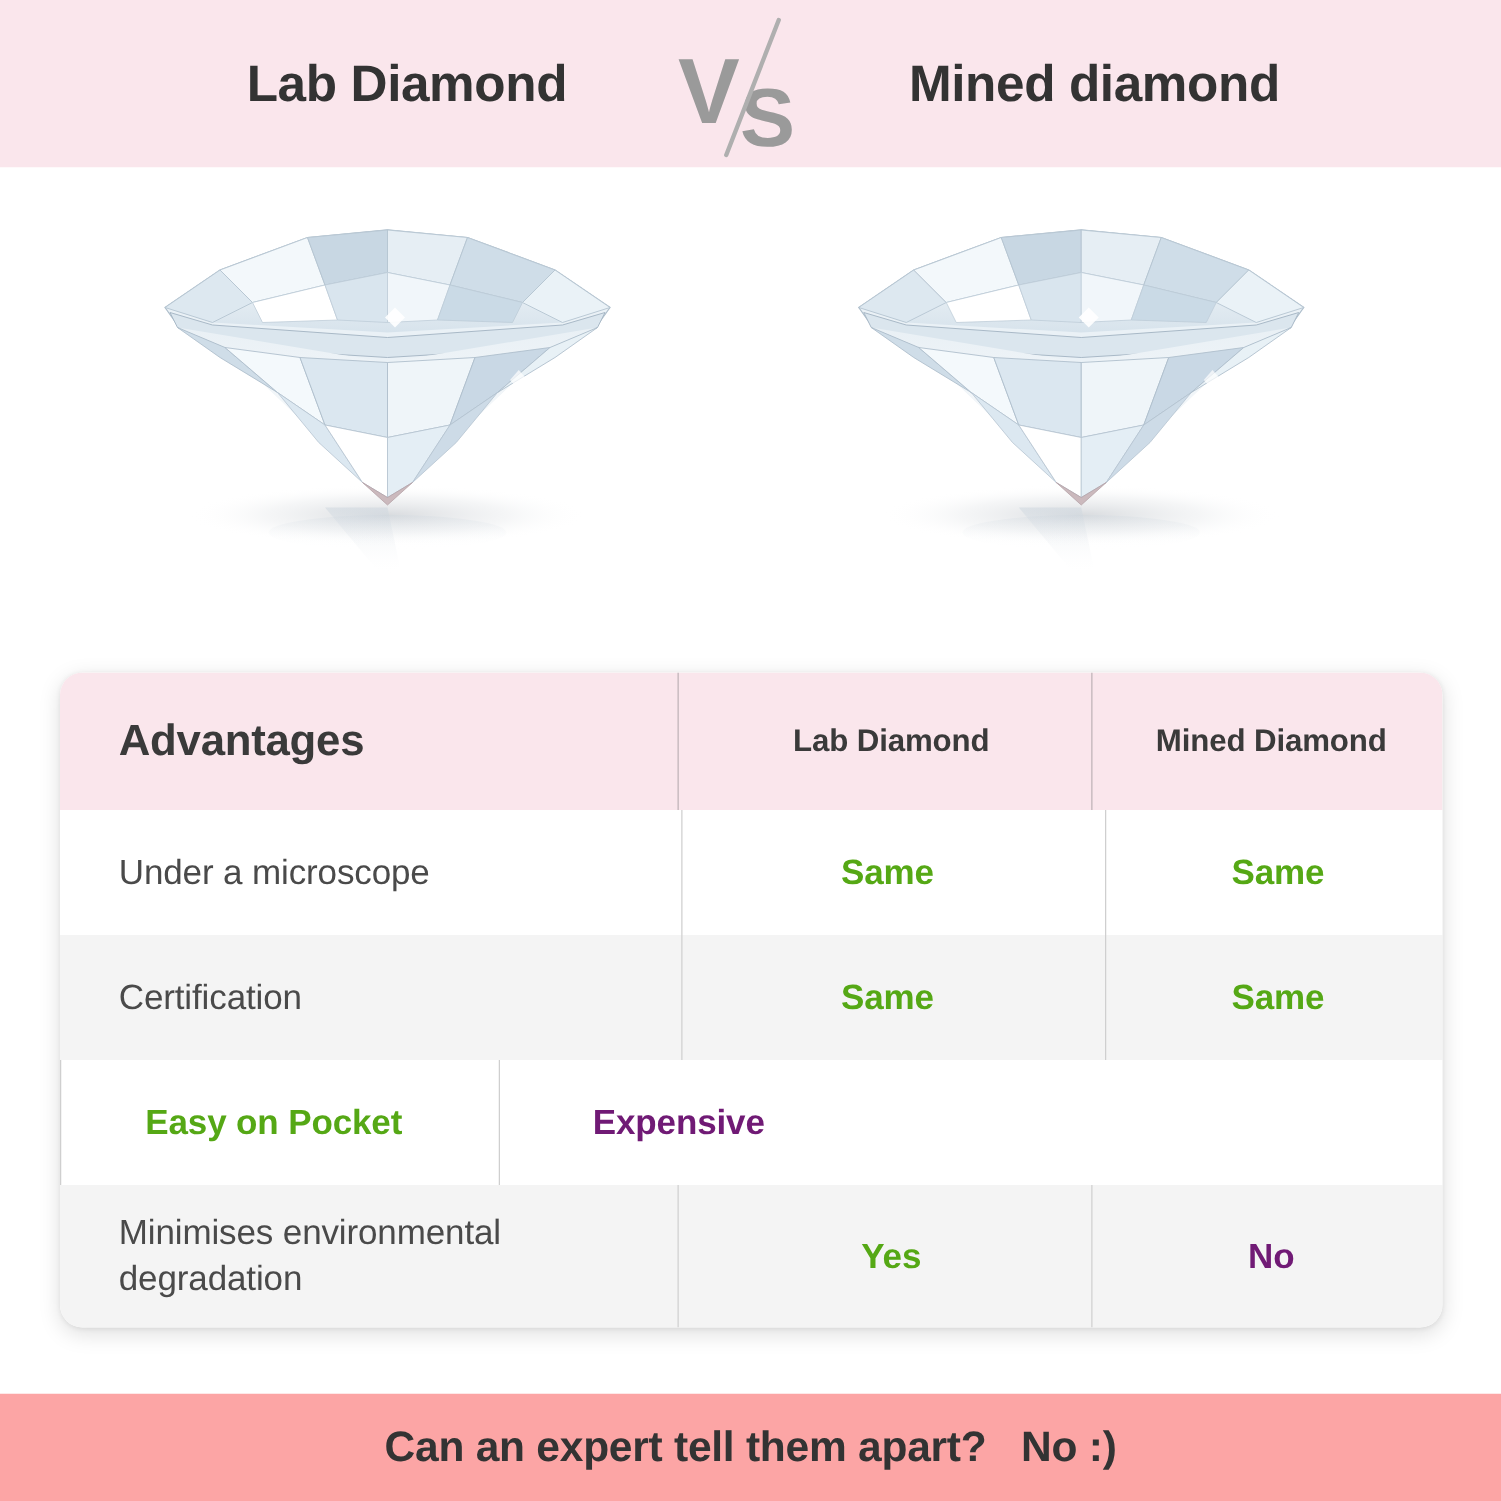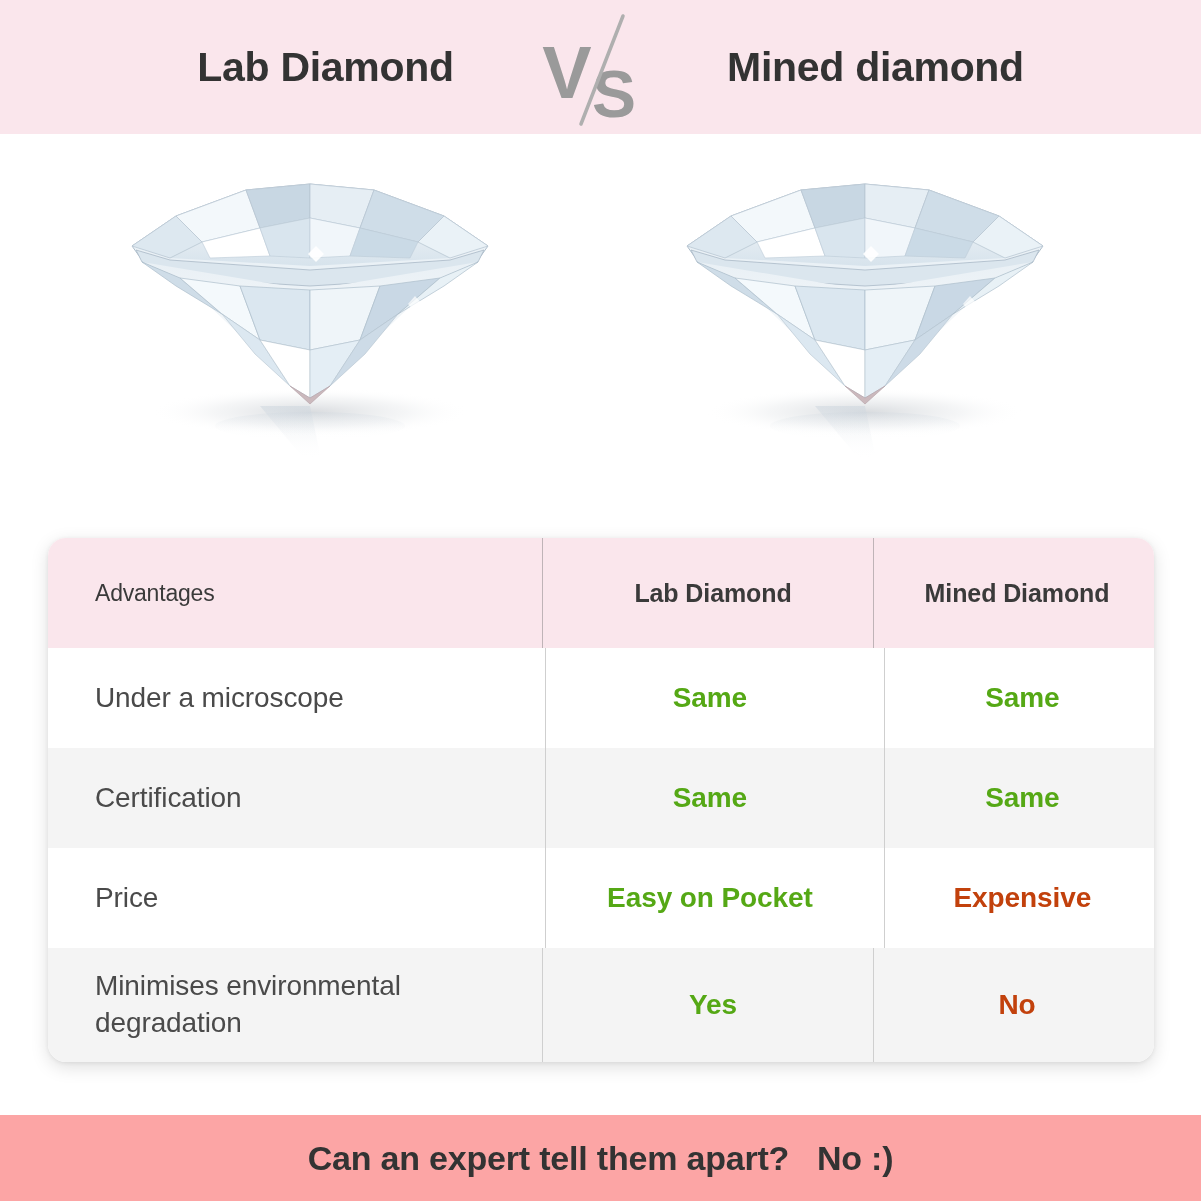--- a/index.html
+++ b/index.html
@@ -128,22 +128,22 @@
     justify-content: center;
     padding-left: 6px;
     border-left: 1.6px solid #CFCFCF;
   }
   .trow.head .c-lab,
   .trow.head .c-mined {
     border-left-color: #BFB3B7;
   }
 
   .head-main {
-    font-size: 23px;
-    font-weight: normal;
+    font-size: 35px;
+    font-weight: bold;
     color: #3A3A3A;
     letter-spacing: -0.2px;
   }
   .head-col {
     font-size: 25px;
     font-weight: bold;
     color: #3A3A3A;
     letter-spacing: -0.1px;
     white-space: nowrap;
   }
@@ -153,21 +153,21 @@
     line-height: 1.32;
     letter-spacing: -0.1px;
   }
   .val {
     font-size: 28px;
     font-weight: bold;
     letter-spacing: -0.1px;
     white-space: nowrap;
   }
   .val.good { color: #55A815; }
-  .val.bad  { color: #c2410c; }
+  .val.bad  { color: #701a75; }
 
   
   .bottom-banner {
     position: absolute;
     left: 0;
     top: 1115px;
     width: 1201px;
     height: 86px;
     background: #fca5a5;
     display: flex;
@@ -368,23 +368,20 @@
       </div>
       <div class="cell c-lab">
         <span class="val good">Same</span>
       </div>
       <div class="cell c-mined">
         <span class="val good">Same</span>
       </div>
     </div>
 
     <div class="trow r-white h100">
-      <div class="cell c-feature">
-        <span class="feature-text">Price</span>
-      </div>
       <div class="cell c-lab">
         <span class="val good">Easy on Pocket</span>
       </div>
       <div class="cell c-mined">
         <span class="val bad">Expensive</span>
       </div>
     </div>
 
     <div class="trow r-grey h114">
       <div class="cell c-feature">

